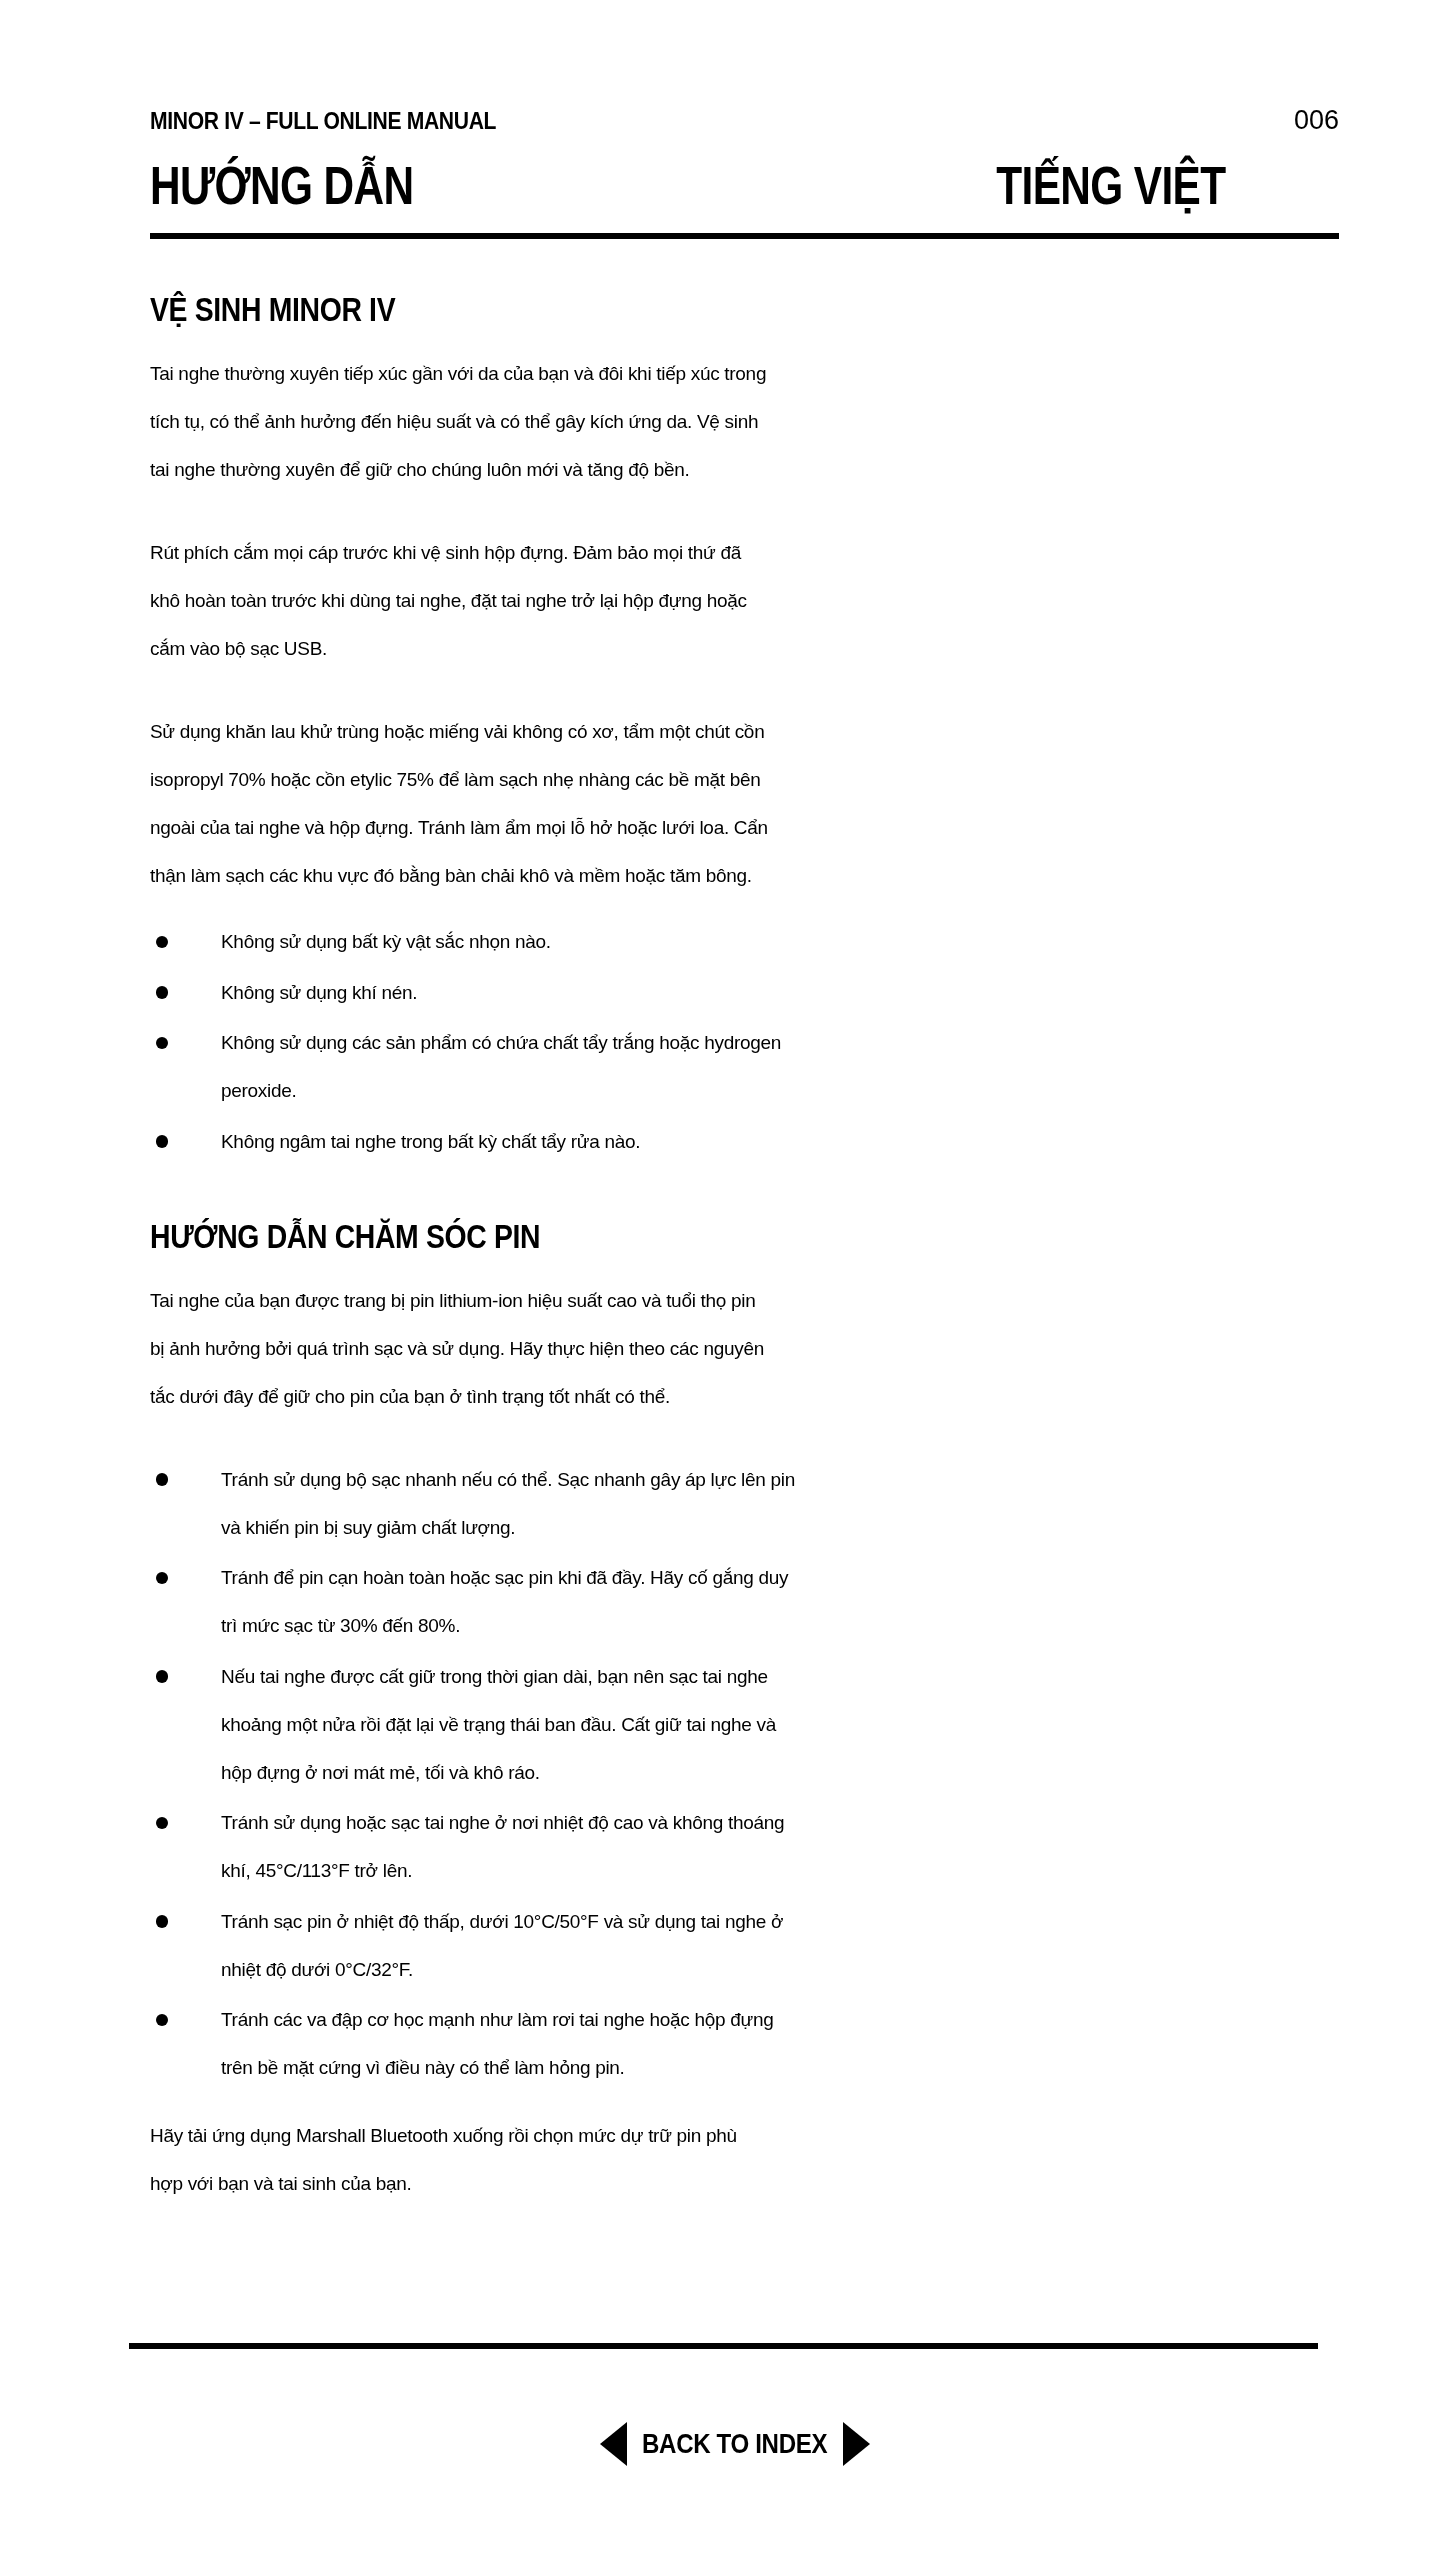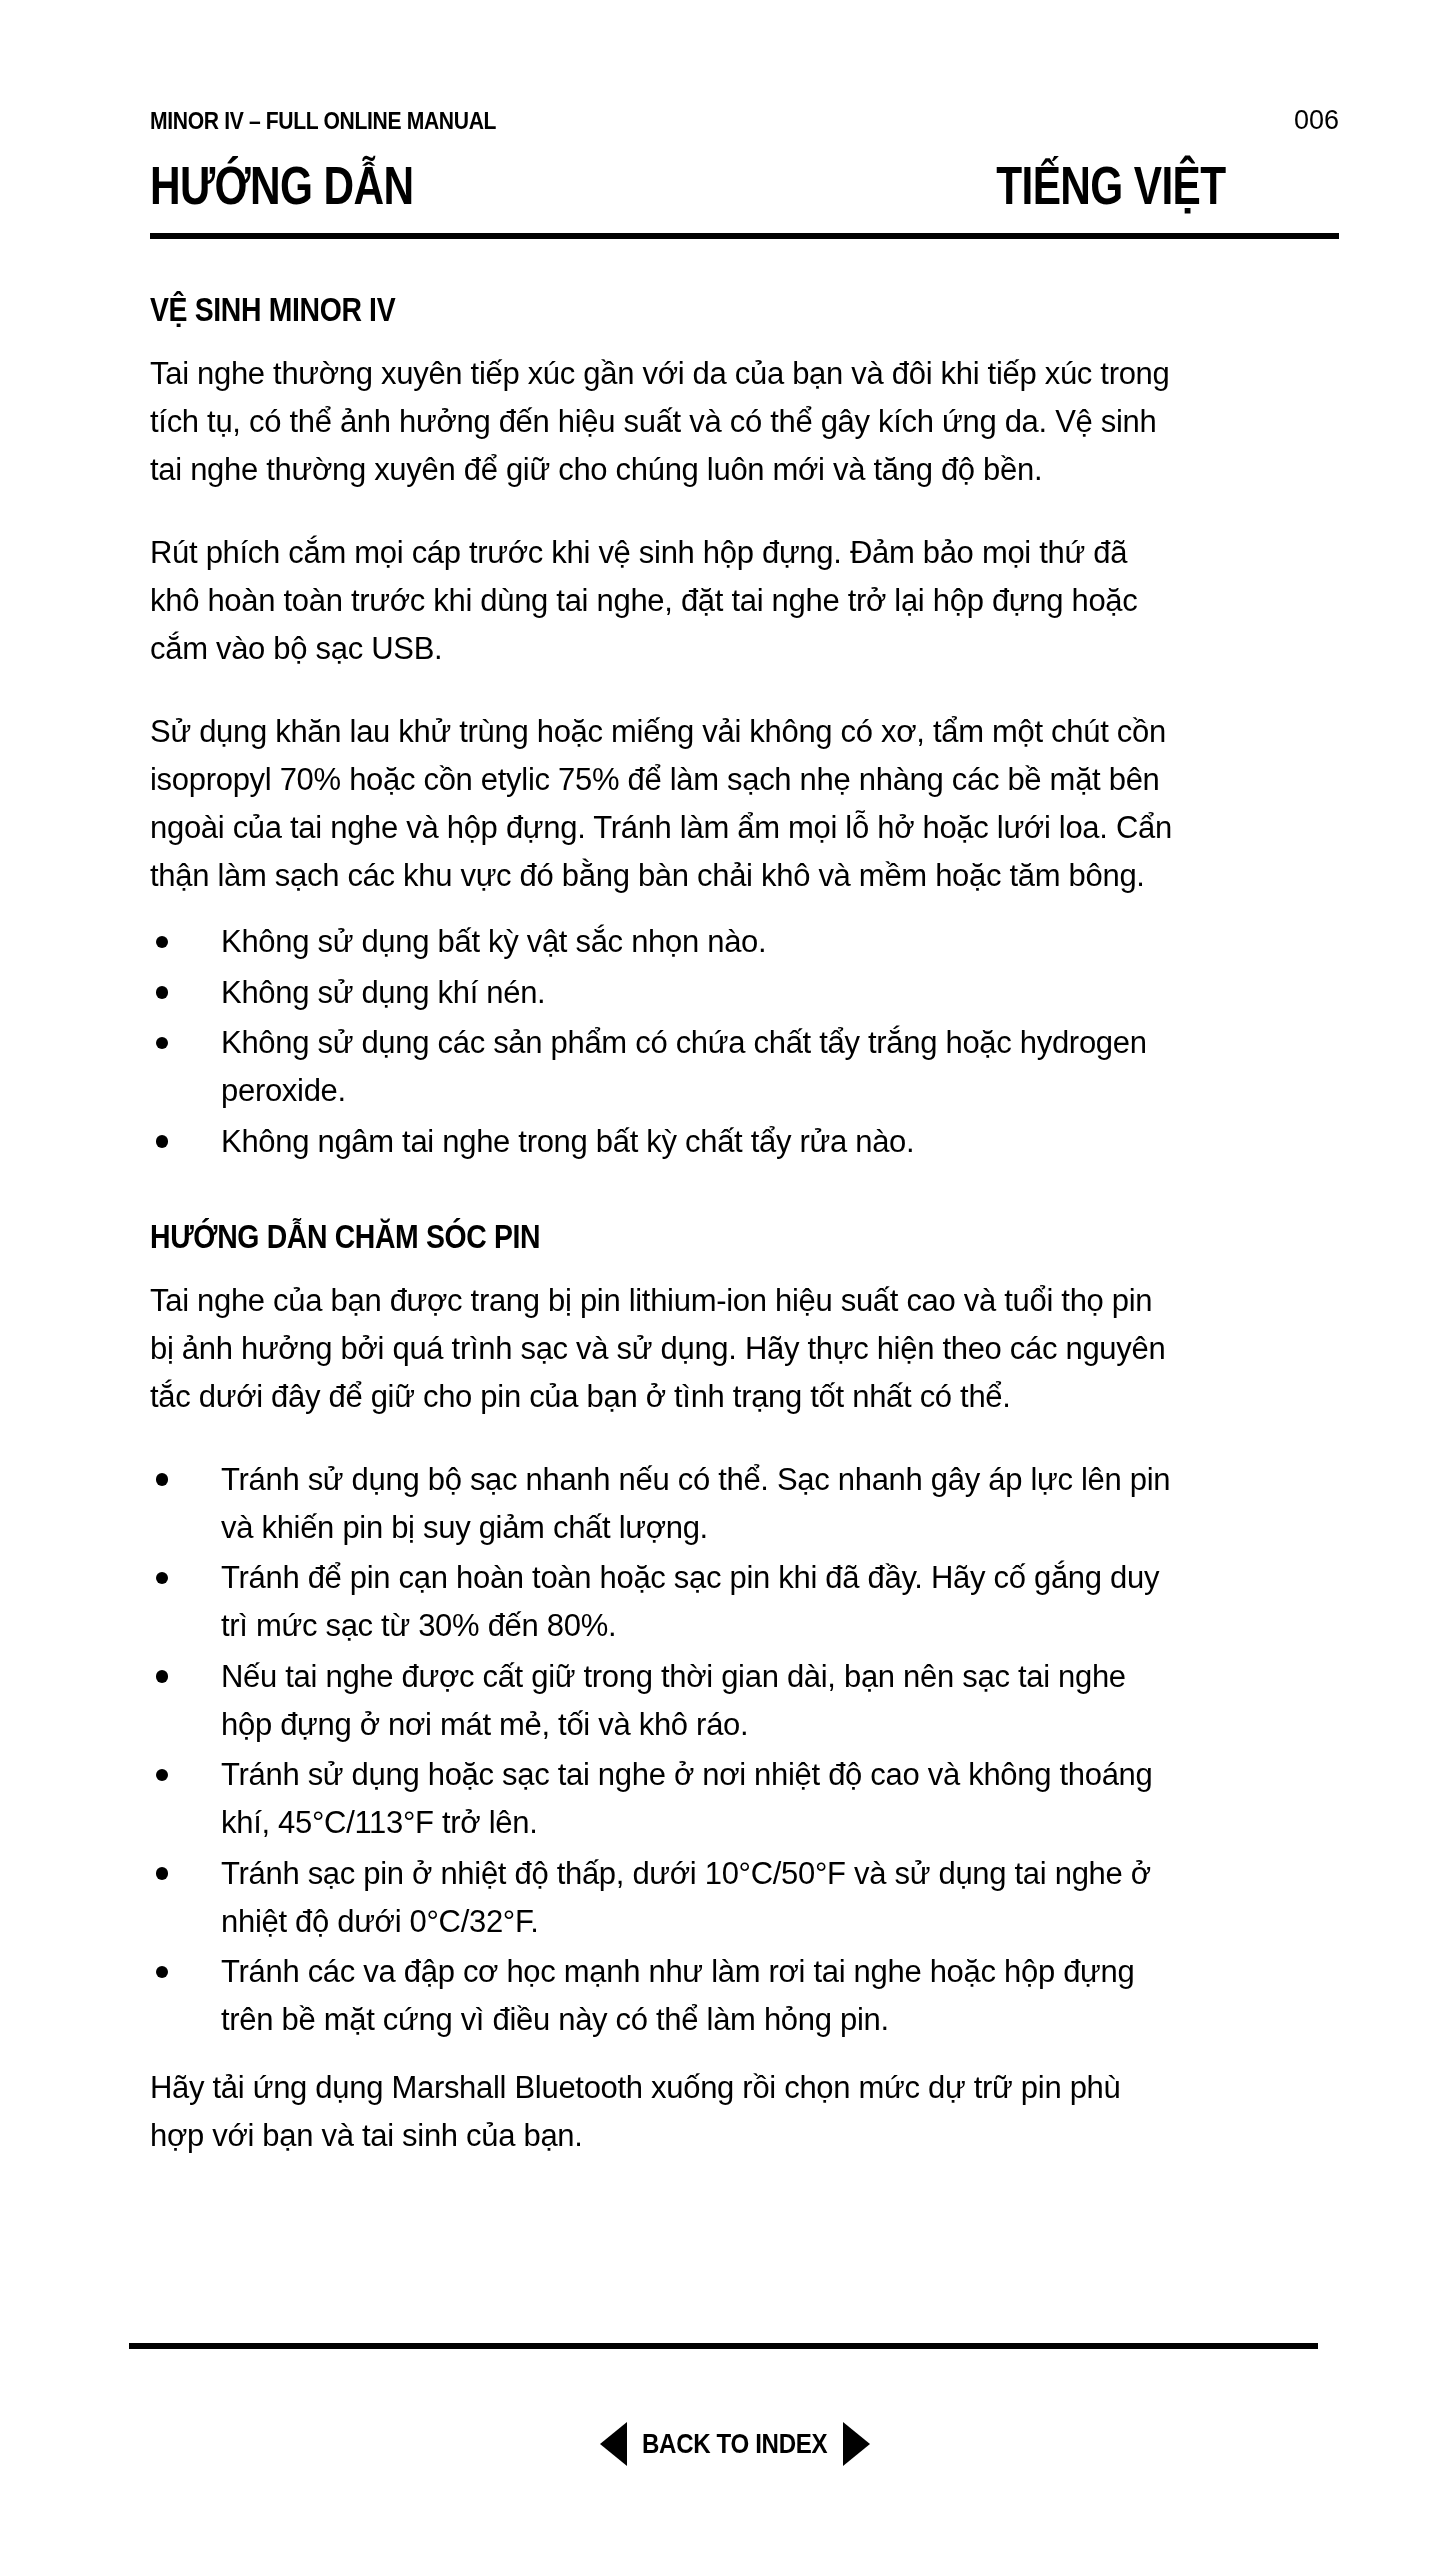--- a/index.html
+++ b/index.html
@@ -73,21 +73,21 @@
     font-weight: bold;
     letter-spacing: -0.4px;
     transform: scaleX(0.86);
     transform-origin: left center;
     white-space: nowrap;
     margin: 52px 0 22px 0;
   }
   .para { margin: 0 0 35px 0; }
   .para:last-of-type { margin-bottom: 0; }
   .line {
-    font-size: 31px;
+    font-size: 19px;
     line-height: 48px;
     letter-spacing: -0.3px;
     white-space: nowrap;
   }
   ul.bullets {
     list-style: none;
     margin: 18.4px 0 0 0;
     padding: 0;
   }
   ul.bullets li {
@@ -222,20 +222,21 @@
           <div class="line">và khiến pin bị suy giảm chất lượng.</div>
         </li>
         <li>
           <span class="bullet-dot"></span>
           <div class="line">Tránh để pin cạn hoàn toàn hoặc sạc pin khi đã đầy. Hãy cố gắng duy</div>
           <div class="line">trì mức sạc từ 30% đến 80%.</div>
         </li>
         <li>
           <span class="bullet-dot"></span>
           <div class="line">Nếu tai nghe được cất giữ trong thời gian dài, bạn nên sạc tai nghe</div>
+          <div class="line">khoảng một nửa rồi đặt lại về trạng thái ban đầu. Cất giữ tai nghe và</div>
           <div class="line">hộp đựng ở nơi mát mẻ, tối và khô ráo.</div>
         </li>
         <li>
           <span class="bullet-dot"></span>
           <div class="line">Tránh sử dụng hoặc sạc tai nghe ở nơi nhiệt độ cao và không thoáng</div>
           <div class="line">khí, 45°C/113°F trở lên.</div>
         </li>
         <li>
           <span class="bullet-dot"></span>
           <div class="line">Tránh sạc pin ở nhiệt độ thấp, dưới 10°C/50°F và sử dụng tai nghe ở</div>

